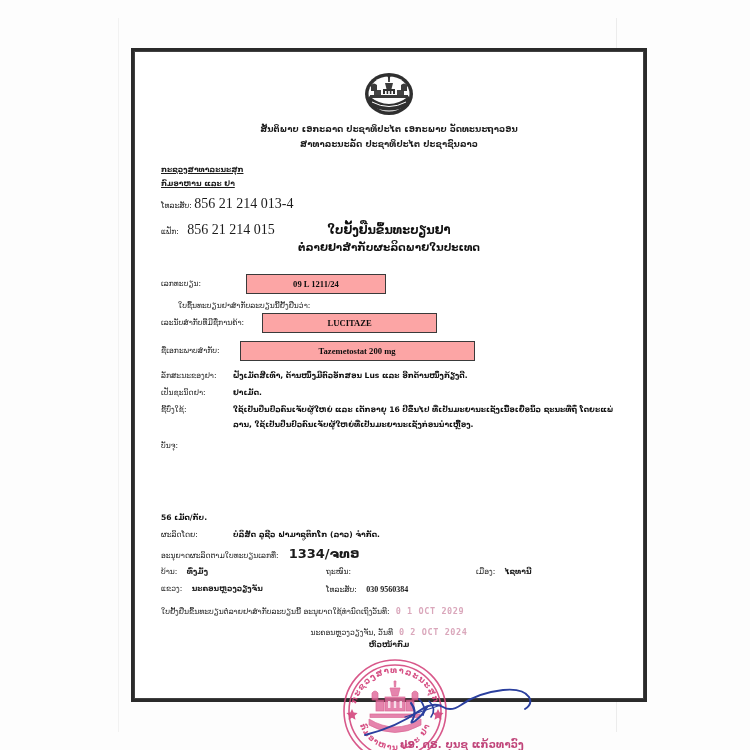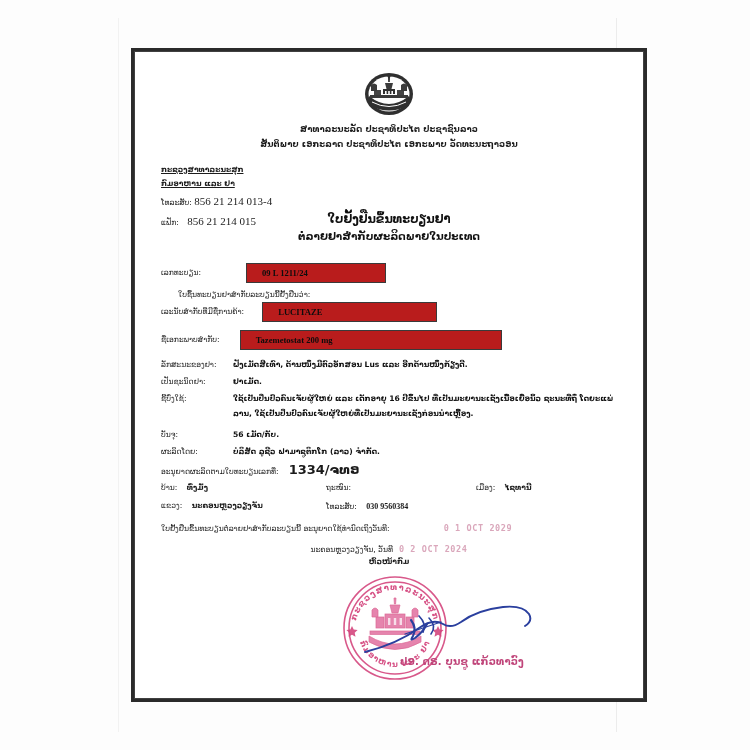--- a/index.html
+++ b/index.html
@@ -63,21 +63,21 @@
   }
 
   
   .ministry{
     margin-top:11px;
     font-size:7.6px;
     line-height:1.85;
     color:#1c1c1c;
   }
   .ministry .u{text-decoration:underline;font-weight:bold;}
-  .ministry .num{font-family:"Liberation Serif",serif;font-size:11px;}
+  .ministry .num{font-family:"Liberation Serif",serif;font-size:14px;}
 
   
   .title{
     text-align:center;
     font-weight:bold;
     font-size:11.5px;
     line-height:1.6;
     margin-top:-22px;
     margin-bottom:2px;
     color:#111;
@@ -89,32 +89,33 @@
     display:flex;align-items:center;
     font-size:7.6px;
     margin-top:7px;
   }
   .flabel{
     color:#1c1c1c;
     white-space:nowrap;
     flex:0 0 auto;
   }
   .fbox{
-    background:#b91c1c;
+    background:#fca5a5;
     border:1px solid #3a3a3a;
     font-family:"Liberation Serif",serif;
     font-weight:bold;
     font-size:8.6px;
     color:#0d0d0d;
-    padding:4px 15px;
+    text-align:center;
+    padding:4px 0;
     box-sizing:border-box;
   }
   #box-regno{width:140px;margin-left:45px;}
   #box-brand{width:175px;margin-left:18px;}
-  #box-generic{width:262px;margin-left:20px;}
+  #box-generic{width:235px;margin-left:20px;}
 
   .singleline{
     font-size:7.6px;margin-top:7px;color:#1c1c1c;margin-left:17px;
   }
 
   
   .lvrow{
     display:flex;
     font-size:7.6px;
     margin-top:4px;
@@ -137,21 +138,21 @@
   .addr .c1{flex:0 0 165px;}
   .addr .c2{flex:0 0 150px;}
   .addr .c3{flex:1;}
   .addr .k{color:#1c1c1c;}
   .addr .v{font-weight:bold;margin-left:7px;}
   .addr .v.ser{font-family:"Liberation Serif",serif;font-size:8px;}
 
   
   .validity{
     font-size:7.6px;margin-top:9px;color:#1c1c1c;
-    display:flex;align-items:baseline;gap:48px;
+    display:flex;align-items:baseline;
   }
   .stamp-date{
     font-family:"DejaVu Sans Mono","Liberation Mono",monospace;
     font-size:8.5px;
     font-weight:bold;
     color:#d7a0b6;
     letter-spacing:.6px;
     margin-left:6px;
     opacity:.92;
   }
@@ -222,22 +223,22 @@
         <rect x="27.4" y="19" width="1.6" height="3" fill="#fdfdfd"></rect>
         <path d="M10 18 L17 18 L17 23 L10 23 Z" fill="#454545"></path>
         <path d="M33 18 L40 18 L40 23 L33 23 Z" fill="#454545"></path>
         <path d="M7 13 Q10 10 13 13 L13 19 L7 19 Z" fill="#3a3a3a"></path>
         <path d="M37 13 Q40 10 43 13 L43 19 L37 19 Z" fill="#3a3a3a"></path>
         <circle cx="25" cy="4" r="1.6" fill="#2f2f2f"></circle>
       </svg>
     </div>
 
     <div class="nation">
+      <div>ສັນຕິພາບ ເອກະລາດ ປະຊາທິປະໄຕ ເອກະພາບ ວັດທະນະຖາວອນ</div>
       <div>ສາທາລະນະລັດ ປະຊາທິປະໄຕ ປະຊາຊົນລາວ</div>
-      <div>ສັນຕິພາບ ເອກະລາດ ປະຊາທິປະໄຕ ເອກະພາບ ວັດທະນະຖາວອນ</div>
     </div>
 
     <div class="ministry">
       <div class="u">ກະຊວງສາທາລະນະສຸກ</div>
       <div class="u">ກົມອາຫານ ແລະ ຢາ</div>
       <div>
         <span>ໂທລະສັບ:</span>
         <span class="num">856 21 214 013-4</span>
       </div>
       <div>
@@ -278,21 +279,21 @@
       <div class="lvrow">
         <span class="lv-label">ເປັນຊະນິດຢາ:</span>
         <span class="lv-value">ຢາເມັດ.</span>
       </div>
 
       <div class="lvrow">
         <span class="lv-label">ຊີ້ບົ່ງໃຊ້:</span>
         <span class="lv-value para">ໃຊ້ເປັນປິ່ນປົວຄົນເຈັບຜູ້ໃຫຍ່ ແລະ ເດັກອາຍຸ 16 ປີຂຶ້ນໄປ ທີ່ເປັນມະຍານະເຊັງເນື້ອເຍື່ອນິ້ວ ຊະນະທີ່ຖຶ ໂດຍະແພ່ລານ, ໃຊ້ເປັນປິ່ນປົວຄົນເຈັບຜູ້ໃຫຍ່ທີ່ເປັນມະຍານະເຊັງກ່ອນນໍາເຫຼື້ອງ.</span>
       </div>
 
-      <div class="lvrow" style="margin-top:6px;">
+      <div class="lvrow" style="margin-top:6px;flex-direction:column;">
         <span class="lv-label">ບັນຈຸ:</span>
         <span class="lv-value">56 ເມັດ/ກັບ.</span>
       </div>
 
       <div class="lvrow">
         <span class="lv-label">ຜະລິດໂດຍ:</span>
         <span class="lv-value">ບໍລິສັດ ລູຊີວ ຟາມາຊູຕິກໂກ (ລາວ) ຈໍາກັດ.</span>
       </div>
     </div>
 

